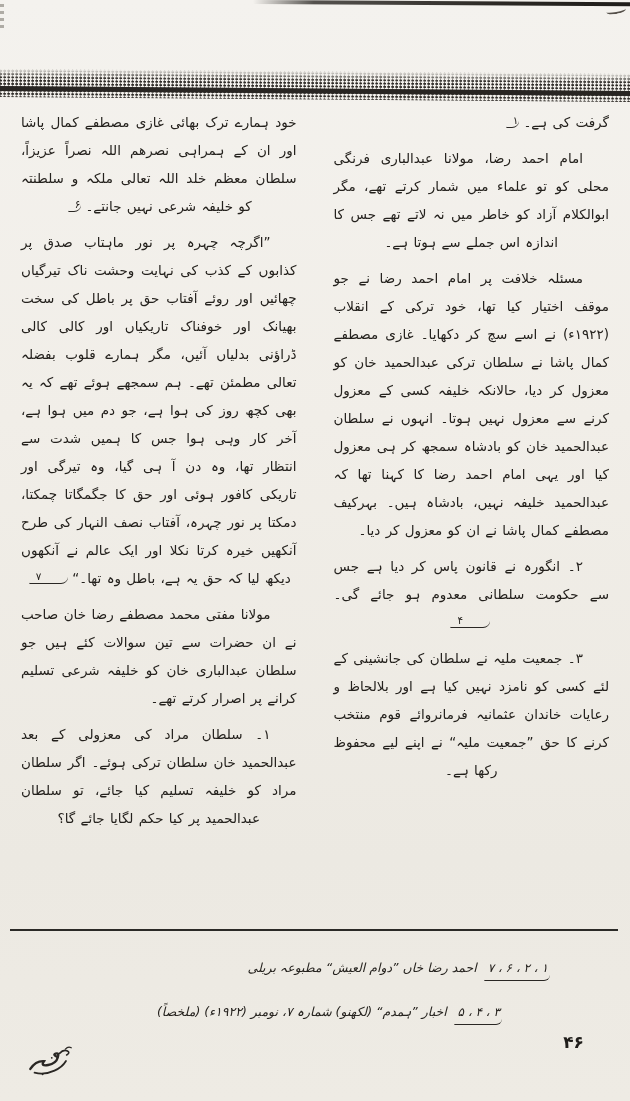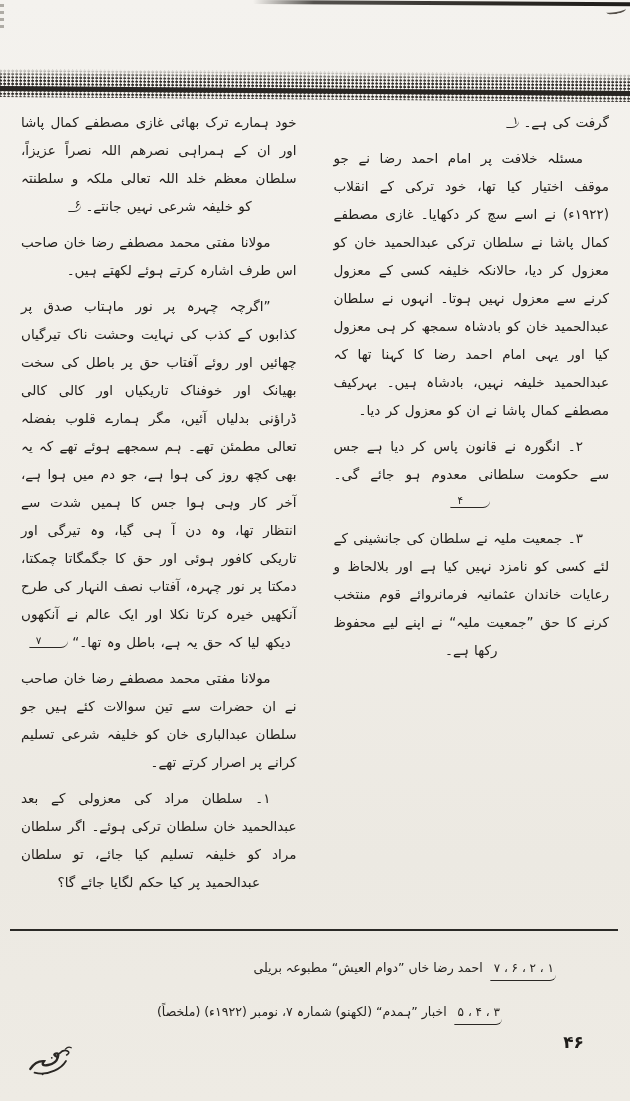--- a/index.html
+++ b/index.html
@@ -60,22 +60,22 @@
     content:"";position:absolute;left:0;right:1px;bottom:0;height:6px;
     border-bottom:1.4px solid #2a2724;border-radius:0 0 9px 2px;
   }
   .fnm:empty{display:none;}
   
   .fn-sep{position:absolute;top:929px;left:10px;width:608px;height:2.4px;background:#2b2a27;}
   .footnote{
     position:absolute;direction:rtl;text-align:right;white-space:nowrap;
     font-size:12.5px;line-height:20px;color:#26231f;
   }
-  .fn1{top:958px;right:74px;}
-  .fn2{top:1002px;right:128px;}
+  .fn1{top:958px;right:80px;font-style:italic;}
+  .fn2{top:1002px;right:128px;font-style:italic;}
   .fn-markers{
     position:relative;display:inline-block;margin-left:7px;font-size:12px;
     padding:0 2px 3px 4px;
   }
   .fn-markers::after{
     content:"";position:absolute;left:0;right:0;bottom:0;height:5px;
     border-bottom:1.3px solid #2a2724;border-radius:0 0 10px 2px;
   }
   
   .page-number{
@@ -95,29 +95,29 @@
   <div class="left-specks"></div>
 
   <div class="band">
     <div class="bar"></div>
   </div>
 
   <div class="content">
 
     <div class="col">
       <p class="para"><span>گرفت کی ہے۔</span><span class="fnm">۱</span></p>
+      <p class="para ind tlc"><span>امام احمد رضا، مولانا عبدالباری فرنگی محلی کو تو علماء میں شمار کرتے تھے، مگر ابوالکلام آزاد کو خاطر میں نہ لاتے تھے جس کا اندازہ اس جملے سے ہوتا ہے۔</span></p>
       <p class="para ind"><span>مسئلہ خلافت پر امام احمد رضا نے جو موقف اختیار کیا تھا، خود ترکی کے انقلاب (۱۹۲۲ء) نے اسے سچ کر دکھایا۔ غازی مصطفے کمال پاشا نے سلطان ترکی عبدالحمید خان کو معزول کر دیا، حالانکہ خلیفہ کسی کے معزول کرنے سے معزول نہیں ہوتا۔ انہوں نے سلطان عبدالحمید خان کو بادشاہ سمجھ کر ہی معزول کیا اور یہی امام احمد رضا کا کہنا تھا کہ عبدالحمید خلیفہ نہیں، بادشاہ ہیں۔ بہرکیف مصطفے کمال پاشا نے ان کو معزول کر دیا۔</span></p>
       <p class="para ind tlc"><span>۲۔ انگورہ نے قانون پاس کر دیا ہے جس سے حکومت سلطانی معدوم ہو جائے گی۔</span><span class="fnm">۴</span></p>
       <p class="para ind tlc"><span>۳۔ جمعیت ملیہ نے سلطان کی جانشینی کے لئے کسی کو نامزد نہیں کیا ہے اور بلالحاظ و رعایات خاندان عثمانیہ فرمانروائے قوم منتخب کرنے کا حق ”جمعیت ملیہ“ نے اپنے لیے محفوظ رکھا ہے۔</span></p>
 
     </div>
 
     <div class="col">
       <p class="para tlc"><span>خود ہمارے ترک بھائی غازی مصطفے کمال پاشا اور ان کے ہمراہی نصرھم اللہ نصراً عزیزاً، سلطان معظم خلد اللہ تعالی ملکہ و سلطنتہ کو خلیفہ شرعی نہیں جانتے۔</span><span class="fnm">۶</span></p>
-      <p class="para ind"><span>مولانا مفتی محمد مصطفے رضا خان صاحب اس طرف اشارہ کرتے ہوئے لکھتے ہیں۔</span></p>
       <p class="para ind tlc"><span>”اگرچہ چہرہ پر نور ماہتاب صدق پر کذابوں کے کذب کی نہایت وحشت ناک تیرگیاں چھائیں اور روئے آفتاب حق پر باطل کی سخت بھیانک اور خوفناک تاریکیاں اور کالی کالی ڈراؤنی بدلیاں آئیں، مگر ہمارے قلوب بفضلہ تعالی مطمئن تھے۔ ہم سمجھے ہوئے تھے کہ یہ بھی کچھ روز کی ہوا ہے، جو دم میں ہوا ہے، آخر کار وہی ہوا جس کا ہمیں شدت سے انتظار تھا، وہ دن آ ہی گیا، وہ تیرگی اور تاریکی کافور ہوئی اور حق کا جگمگاتا چمکتا، دمکتا پر نور چہرہ، آفتاب نصف النہار کی طرح آنکھیں خیرہ کرتا نکلا اور ایک عالم نے آنکھوں دیکھ لیا کہ حق یہ ہے، باطل وہ تھا۔“</span><span class="fnm">۷</span></p>
       <p class="para ind"><span>مولانا مفتی محمد مصطفے رضا خان صاحب نے ان حضرات سے تین سوالات کئے ہیں جو سلطان عبدالباری خان کو خلیفہ شرعی تسلیم کرانے پر اصرار کرتے تھے۔</span></p>
       <p class="para ind tlc"><span>۱۔ سلطان مراد کی معزولی کے بعد عبدالحمید خان سلطان ترکی ہوئے۔ اگر سلطان مراد کو خلیفہ تسلیم کیا جائے، تو سلطان عبدالحمید پر کیا حکم لگایا جائے گا؟</span></p>
 
     </div>
 
   </div>
 
   <div class="fn-sep"></div>
 

